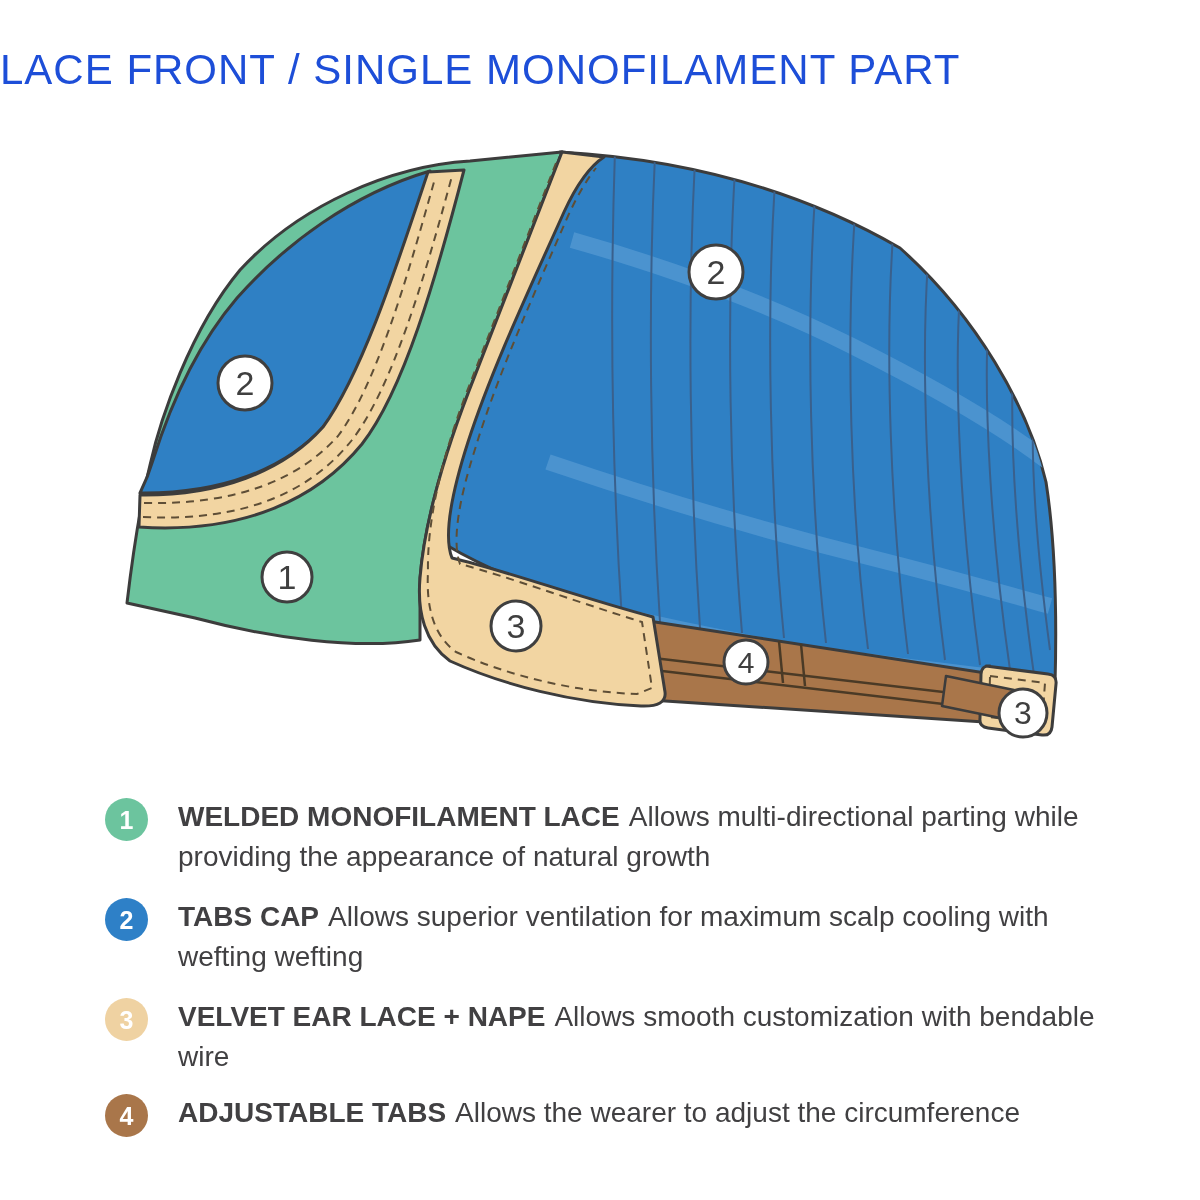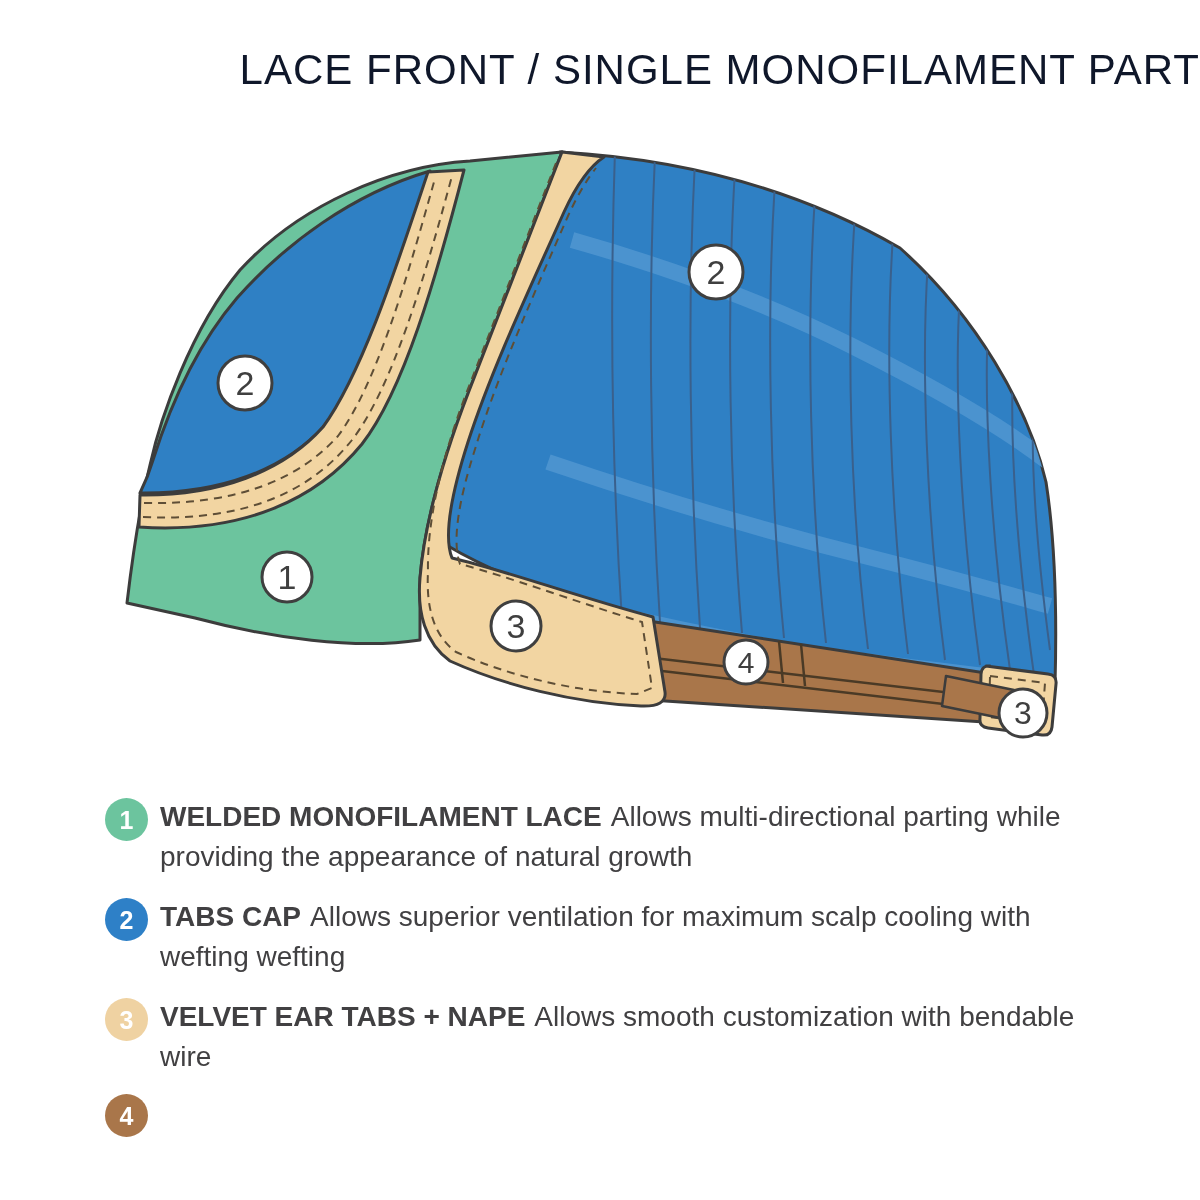--- a/index.html
+++ b/index.html
@@ -1,27 +1,27 @@
 <!DOCTYPE html>
 <html><head>
 <meta charset="utf-8">
 <style>
   html,body{margin:0;padding:0;background:#ffffff;}
   .canvas{
     position:relative;width:1200px;height:1200px;background:#ffffff;
     font-family:"Liberation Sans",sans-serif;overflow:hidden;
   }
   .title{
-    position:absolute;top:46px;left:0;width:100%;text-align:right;
-    font-size:42px;font-weight:400;letter-spacing:1px;color:#0f172a;white-space:nowrap;
+    position:absolute;top:46px;left:0;width:100%;text-align:left;
+    font-size:42px;font-weight:400;letter-spacing:1px;color:#1d4ed8;white-space:nowrap;
   }
   .diagram{position:absolute;left:100px;top:140px;width:1000px;height:625px;}
   .legend-row{position:absolute;left:105px;display:flex;align-items:flex-start;}
   .legend-row .badge{flex:0 0 auto;margin-top:1px;}
-  .ltext{width:920px;margin-left:12px;font-size:28px;line-height:40px;color:#414042;}
+  .ltext{width:920px;margin-left:30px;font-size:28px;line-height:40px;color:#414042;}
   .lhead{font-weight:700;}
   .lbody{margin-left:9px;}
   .callout-num{font-size:34px;fill:#3f3f3f;font-family:"Liberation Sans",sans-serif;}
   .badge-num{font-size:25px;font-weight:700;fill:#ffffff;font-family:"Liberation Sans",sans-serif;}
 </style>
 </head>
 <body>
 
 <div class="canvas">
 
@@ -123,23 +123,24 @@
       <text class="badge-num" x="21.5" y="21.5" text-anchor="middle" dy="9">2</text>
     </svg>
     <div class="ltext"><span class="lhead">TABS CAP</span><span class="lbody">Allows superior ventilation for maximum scalp cooling with wefting wefting</span></div>
   </div>
 
   <div class="legend-row" style="top:997px">
     <svg class="badge" width="43" height="43">
       <circle cx="21.5" cy="21.5" r="21.5" fill="#EFD2A2"></circle>
       <text class="badge-num" x="21.5" y="21.5" text-anchor="middle" dy="9">3</text>
     </svg>
-    <div class="ltext"><span class="lhead">VELVET EAR TABS + NAPE</span><span class="lbody">Allows smooth customization with bendable wire</span></div>
+    <div class="ltext"><span class="lhead">VELVET EAR LACE + NAPE</span><span class="lbody">Allows smooth customization with bendable wire</span></div>
   </div>
 
   <div class="legend-row" style="top:1093px">
     <svg class="badge" width="43" height="43">
       <circle cx="21.5" cy="21.5" r="21.5" fill="#A9764A"></circle>
       <text class="badge-num" x="21.5" y="21.5" text-anchor="middle" dy="9">4</text>
     </svg>
+    <div class="ltext"><span class="lhead">ADJUSTABLE TABS</span><span class="lbody">Allows the wearer to adjust the circumference</span></div>
   </div>
 
 </div>
 
 </body></html>

